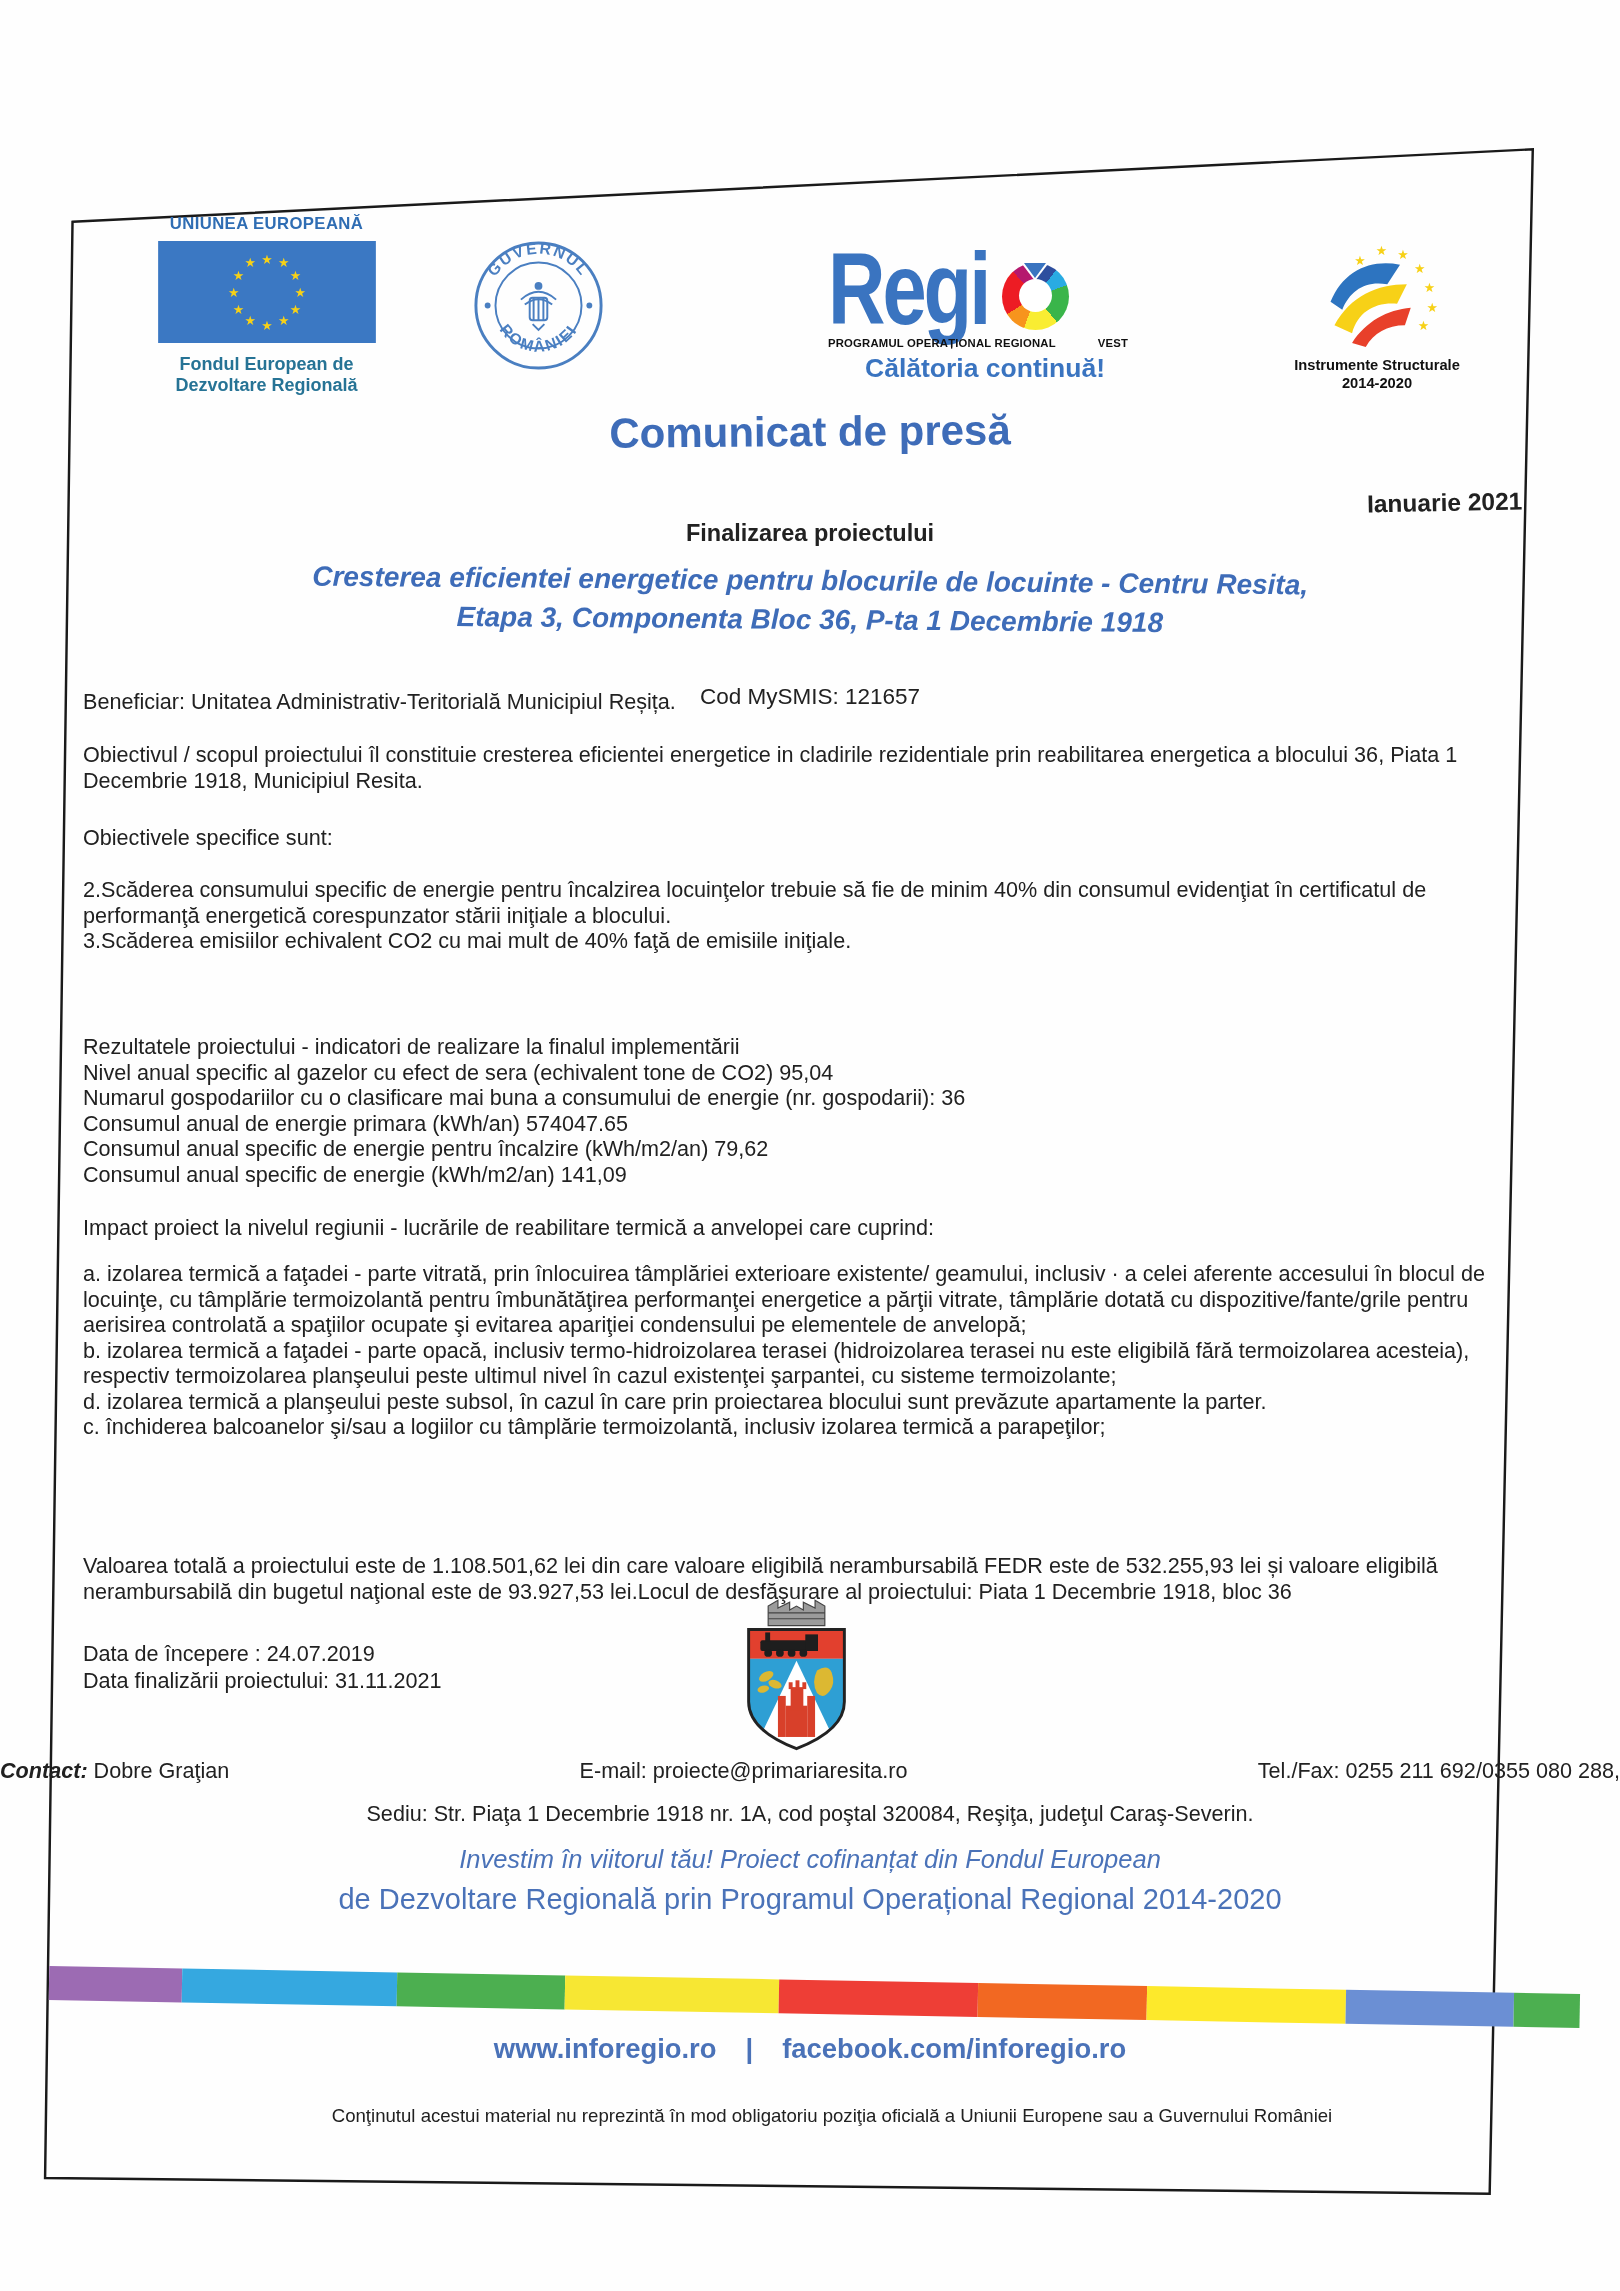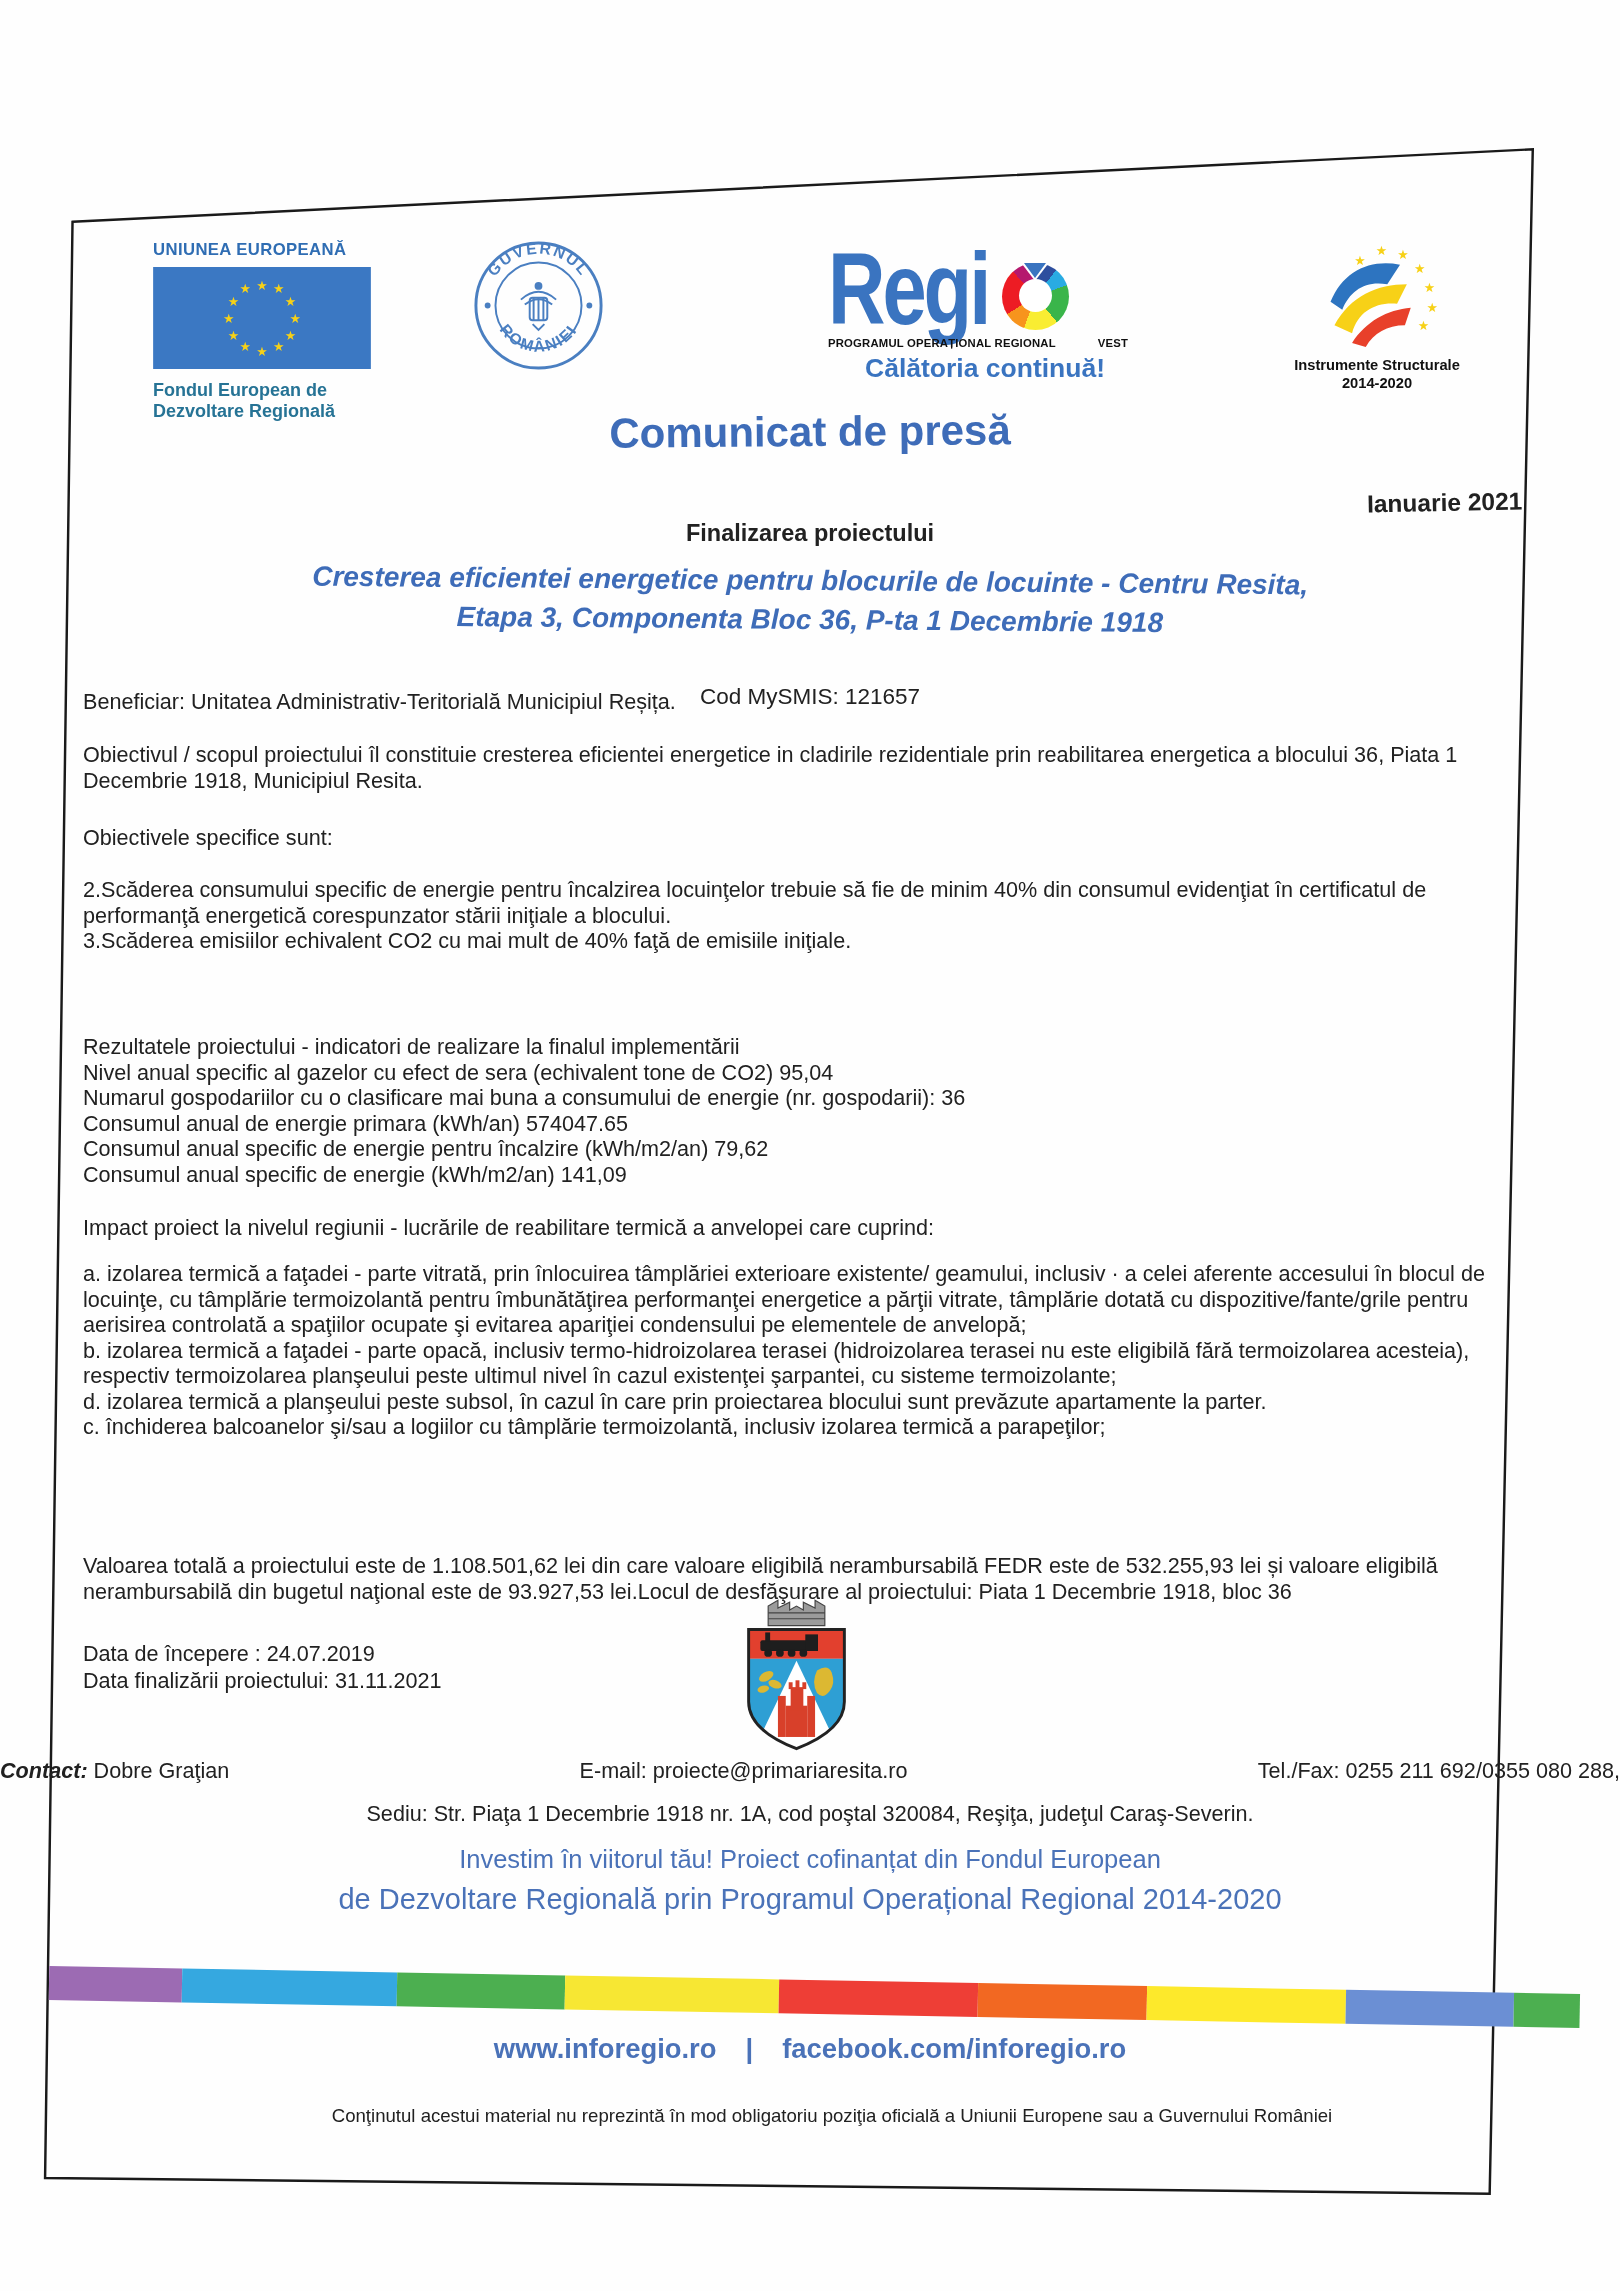--- a/index.html
+++ b/index.html
@@ -6,21 +6,21 @@
   .canvas{
     position:relative;width:1620px;height:2292px;margin:0 auto;
     background:#fefefe;overflow:hidden;
     font-family:"Liberation Sans",sans-serif;color:var(--ink,#212121);
   }
   .frame{position:absolute;left:0;top:0;pointer-events:none;}
   .abs{position:absolute;}
   .center{left:0;right:0;text-align:center;}
 
   
-  .eu-logo{left:153px;top:240px;width:227px;text-align:left;}
+  .eu-logo{left:153px;top:214px;width:227px;text-align:center;}
   .eu-cap-top{font-size:16.7px;font-weight:700;color:var(--eu_caption_blue,#2f6db3);letter-spacing:0.4px;margin-bottom:6.9px;}
   .eu-cap-bot{font-size:18px;font-weight:700;color:var(--caption_teal,#267395);line-height:21.6px;margin-top:6.9px;}
   .gov-seal{left:472px;top:239px;}
   .regio{left:828px;top:247px;width:323px;height:157px;}
   .regio-row{position:relative;height:94px;}
   .regio-word{
     display:inline-block;width:174px;font-size:102px;line-height:84px;font-weight:700;
     color:var(--regio_blue,#3a74c0);letter-spacing:-3.9px;transform:scaleX(.78);transform-origin:left top;
   }
   .regio-o{position:absolute;left:174px;top:15.7px;width:67px;height:67px;border-radius:50%;
@@ -59,21 +59,21 @@
   .b-date1{top:1641px;}
   .b-date2{top:1668px;}
   .line{min-height:25.5px;}
 
   .coat{left:733px;top:1586px;}
 
   .contact-row{top:1758px;display:flex;justify-content:space-between;gap:97px;font-size:21.6px;}
   .contact-label{font-weight:700;font-style:italic;}
   .sediu{top:1801px;font-size:21.6px;}
 
-  .invest1{top:1845px;font-size:25.5px;color:var(--link_blue,#4a72b8);}
+  .invest1{top:1845px;font-size:25.5px;color:var(--link_blue,#4a72b8);font-style:italic;}
   .invest2{top:1883px;font-size:29px;color:var(--link_blue,#4a72b8);}
 
   .stripe{top:1966px;left:49px;width:1531px;height:34px;display:flex;transform:rotate(1.05deg);transform-origin:left center;}
   .seg{height:100%;}
 
   .links-row{top:2033px;display:flex;justify-content:center;gap:29px;
     font-size:27.4px;font-weight:700;color:var(--link_blue,#4a72b8);}
   .disclaimer{top:2105px;font-size:18.6px;padding-left:44px;}
 </style>
 </head>

